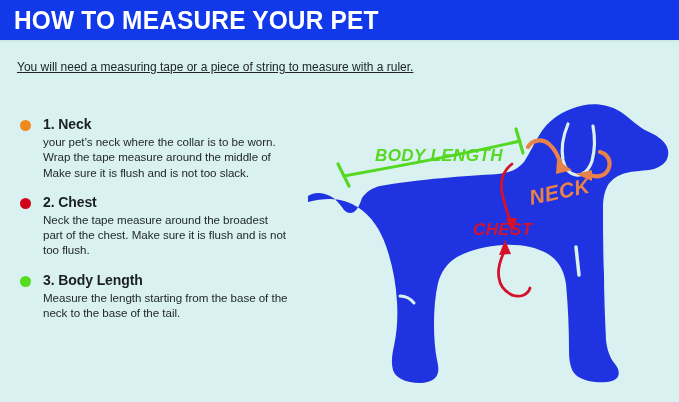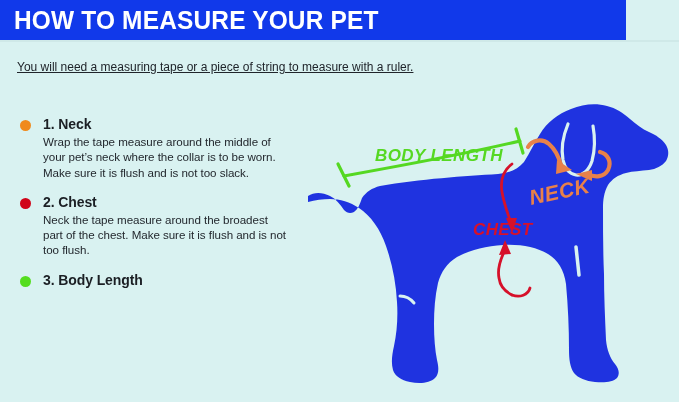--- a/index.html
+++ b/index.html
@@ -20,21 +20,21 @@
     height: 402px;
     background: #d9f2f1;
     overflow: hidden;
   }
 
   
   .header-bar {
     position: absolute;
     left: 0;
     top: 0;
-    width: 626px;
+    width: 679px;
     height: 40px;
     background: #1139ea;
     box-sizing: border-box;
   }
   .header-title {
     position: absolute;
     left: 14px;
     top: 4px;
     color: #ffffff;
     font-family: "Liberation Sans Narrow", "Liberation Sans", sans-serif;
@@ -128,39 +128,43 @@
   <div class="intro">
     <span class="intro-line">You will need a measuring tape or a piece of string to measure with a ruler.</span>
   </div>
 
   <div class="list">
 
     <div class="list-item">
       <span class="bullet" style="background: rgb(240, 138, 28);"></span>
       <div class="item-title">1. Neck</div>
       <div class="item-body">
+        <span>your pet’s neck where the collar is to be worn.</span>
         <span>Wrap the tape measure around the middle of</span>
-        <span>your pet’s neck where the collar is to be worn.</span>
         <span>Make sure it is flush and is not too slack.</span>
       </div>
     </div>
 
     <div class="list-item" style="margin-top:14px;">
       <span class="bullet" style="background: rgb(208, 4, 24);"></span>
       <div class="item-title">2. Chest</div>
       <div class="item-body">
         <span>Neck the tape measure around the broadest</span>
         <span>part of the chest. Make sure it is flush and is not</span>
         <span>too flush.</span>
       </div>
     </div>
 
     <div class="list-item" style="">
       <span class="bullet" style="background: rgb(84, 221, 31);"></span>
       <div class="item-title">3. Body Length</div>
+      <div class="item-body">
+        <span>Measure the length starting from the base of the</span>
+        <span>neck to the base of the tail.</span>
+      </div>
     </div>
 
   </div>
 
   <div class="illustration">
     <svg width="379" height="302" viewBox="0 0 379 302" xmlns="http://www.w3.org/2000/svg">
 
       <path id="dog-body" d="M 8 96
                C 14 92, 22 92, 30 96
                C 36 99, 40 104, 44 110

